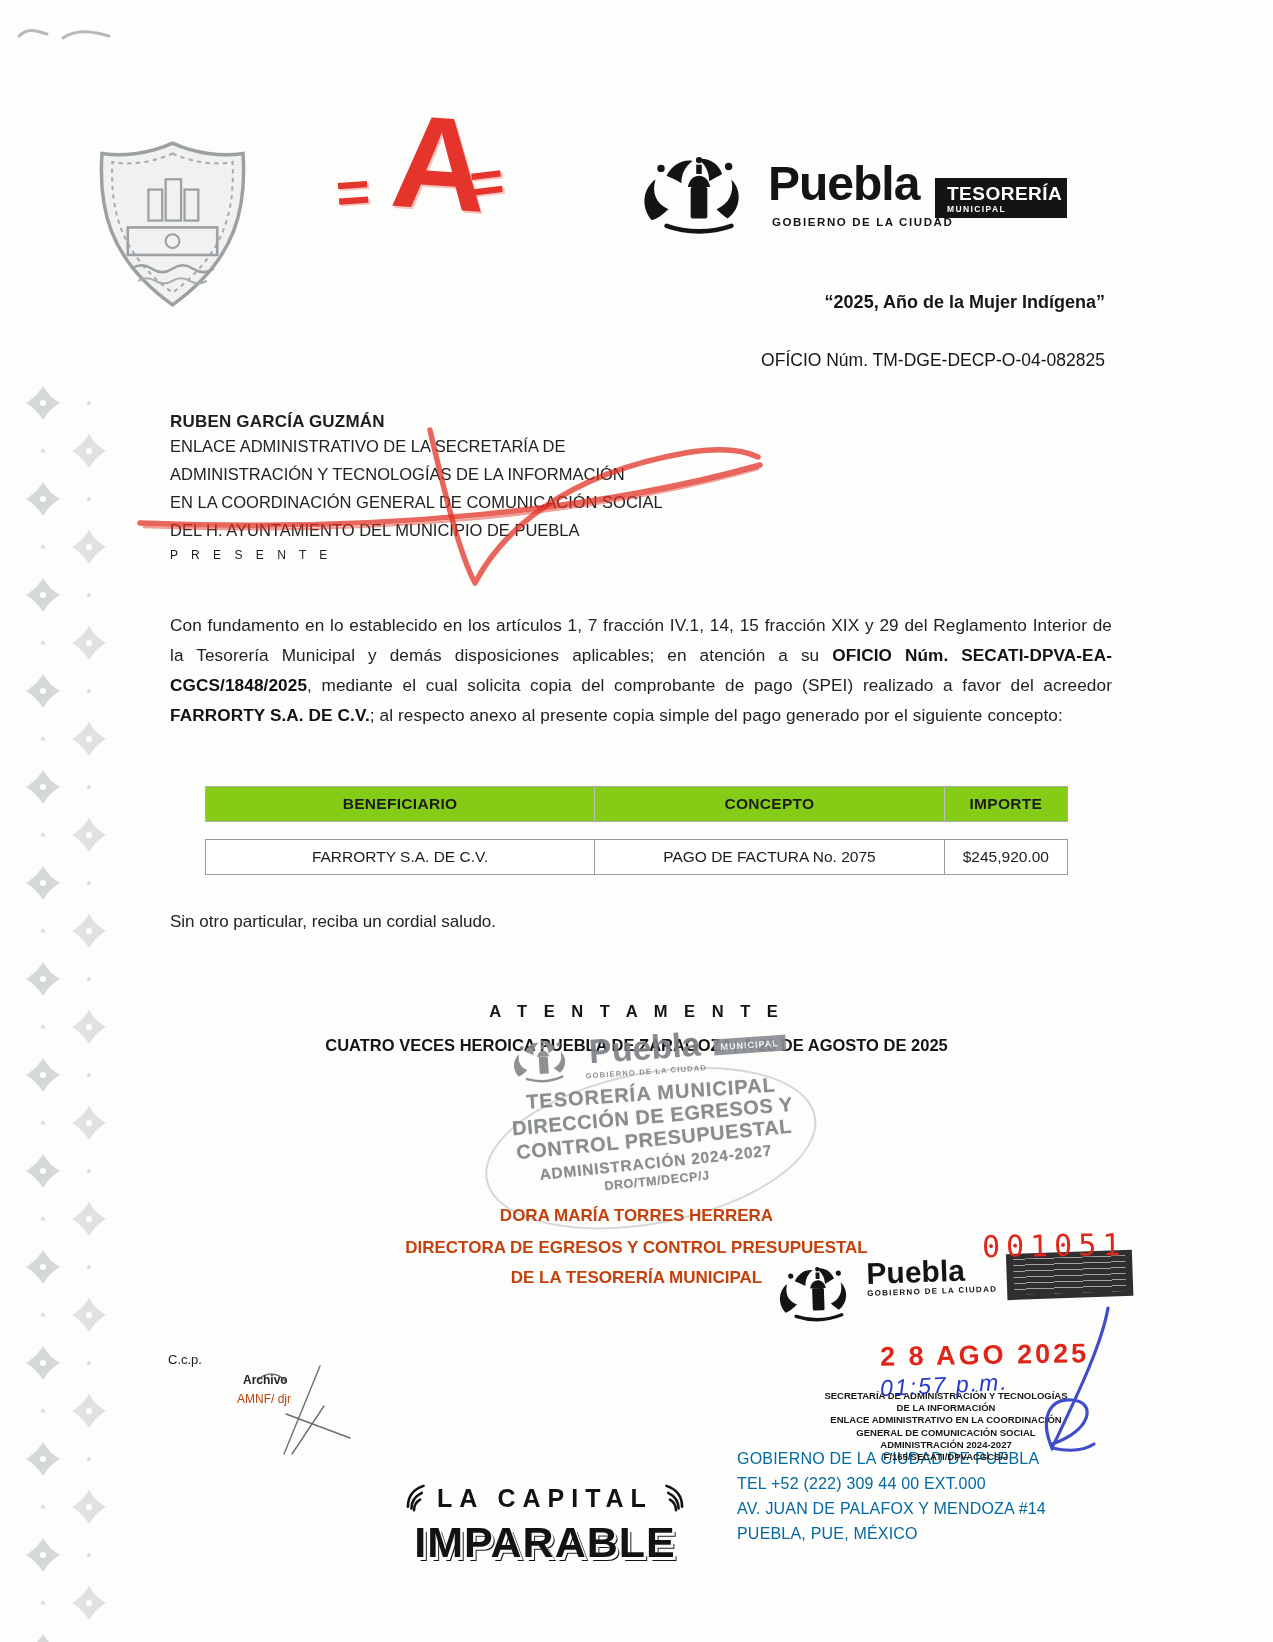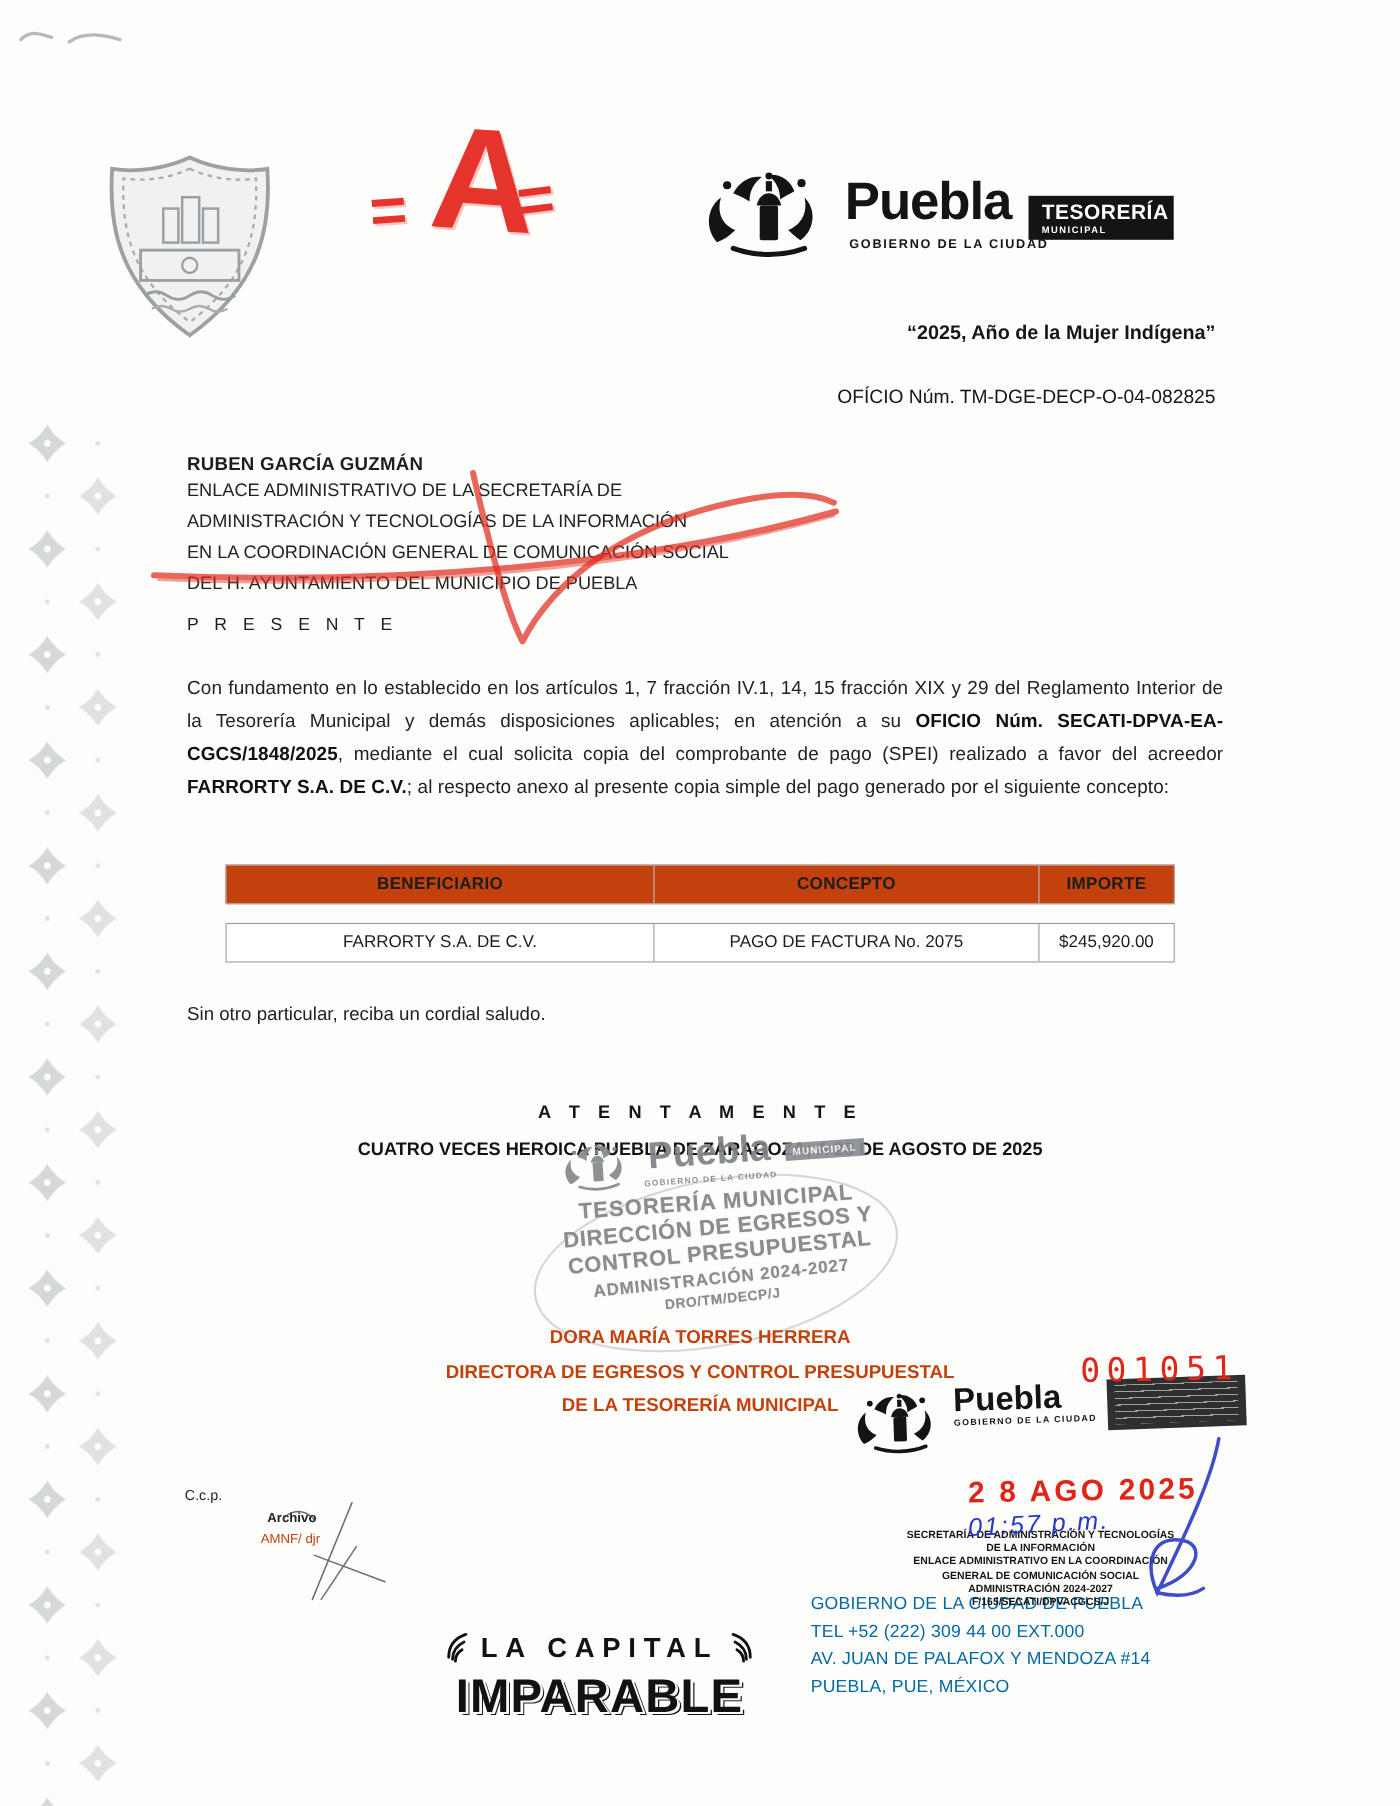--- a/index.html
+++ b/index.html
@@ -20,30 +20,30 @@
 
   .quote{font-weight:700;font-size:18px;color:#161616}
   .oficio{font-weight:400;font-size:17.5px;color:#161616}
 
   
   .red-mark{color:#e5342b;font-weight:700;text-shadow:2px 2px 0 rgba(229,52,43,.28)}
 
   
   .rcpt-name{font-weight:700;font-size:17px;letter-spacing:.2px}
   .rcpt-line{font-size:16.5px;line-height:28px;color:#222}
-  .presente{font-size:16px;font-weight:500;letter-spacing:5px;margin-top:16px}
+  .presente{font-size:12px;font-weight:500;letter-spacing:5px;margin-top:4px}
 
   
   .body-par{font-size:17.2px;line-height:30px;text-align:justify;color:#222;letter-spacing:.1px}
   .b{font-weight:700;color:#111}
 
   
   .tbl{width:863px}
   .tr{display:flex;height:36px;border:1px solid #9b9b9b;background:#fff;align-items:stretch}
-  .tr.th{background:#c2410c;border-color:#adadad}
+  .tr.th{background:#84cc16;border-color:#adadad}
   .tr + .tr{margin-top:17px}
   .td{display:flex;align-items:center;justify-content:center;font-size:15.5px;color:#1c1c1c}
   .tr.th .td{font-weight:700;letter-spacing:.3px}
   .c1{width:45.2%;border-right:1px solid #9b9b9b}
   .c2{width:40.6%;border-right:1px solid #9b9b9b}
   .c3{width:14.2%}
   .tr.th .c1,.tr.th .c2{border-right-color:#bdbdbd}
 
   .closing{font-size:17px;color:#222}
 

